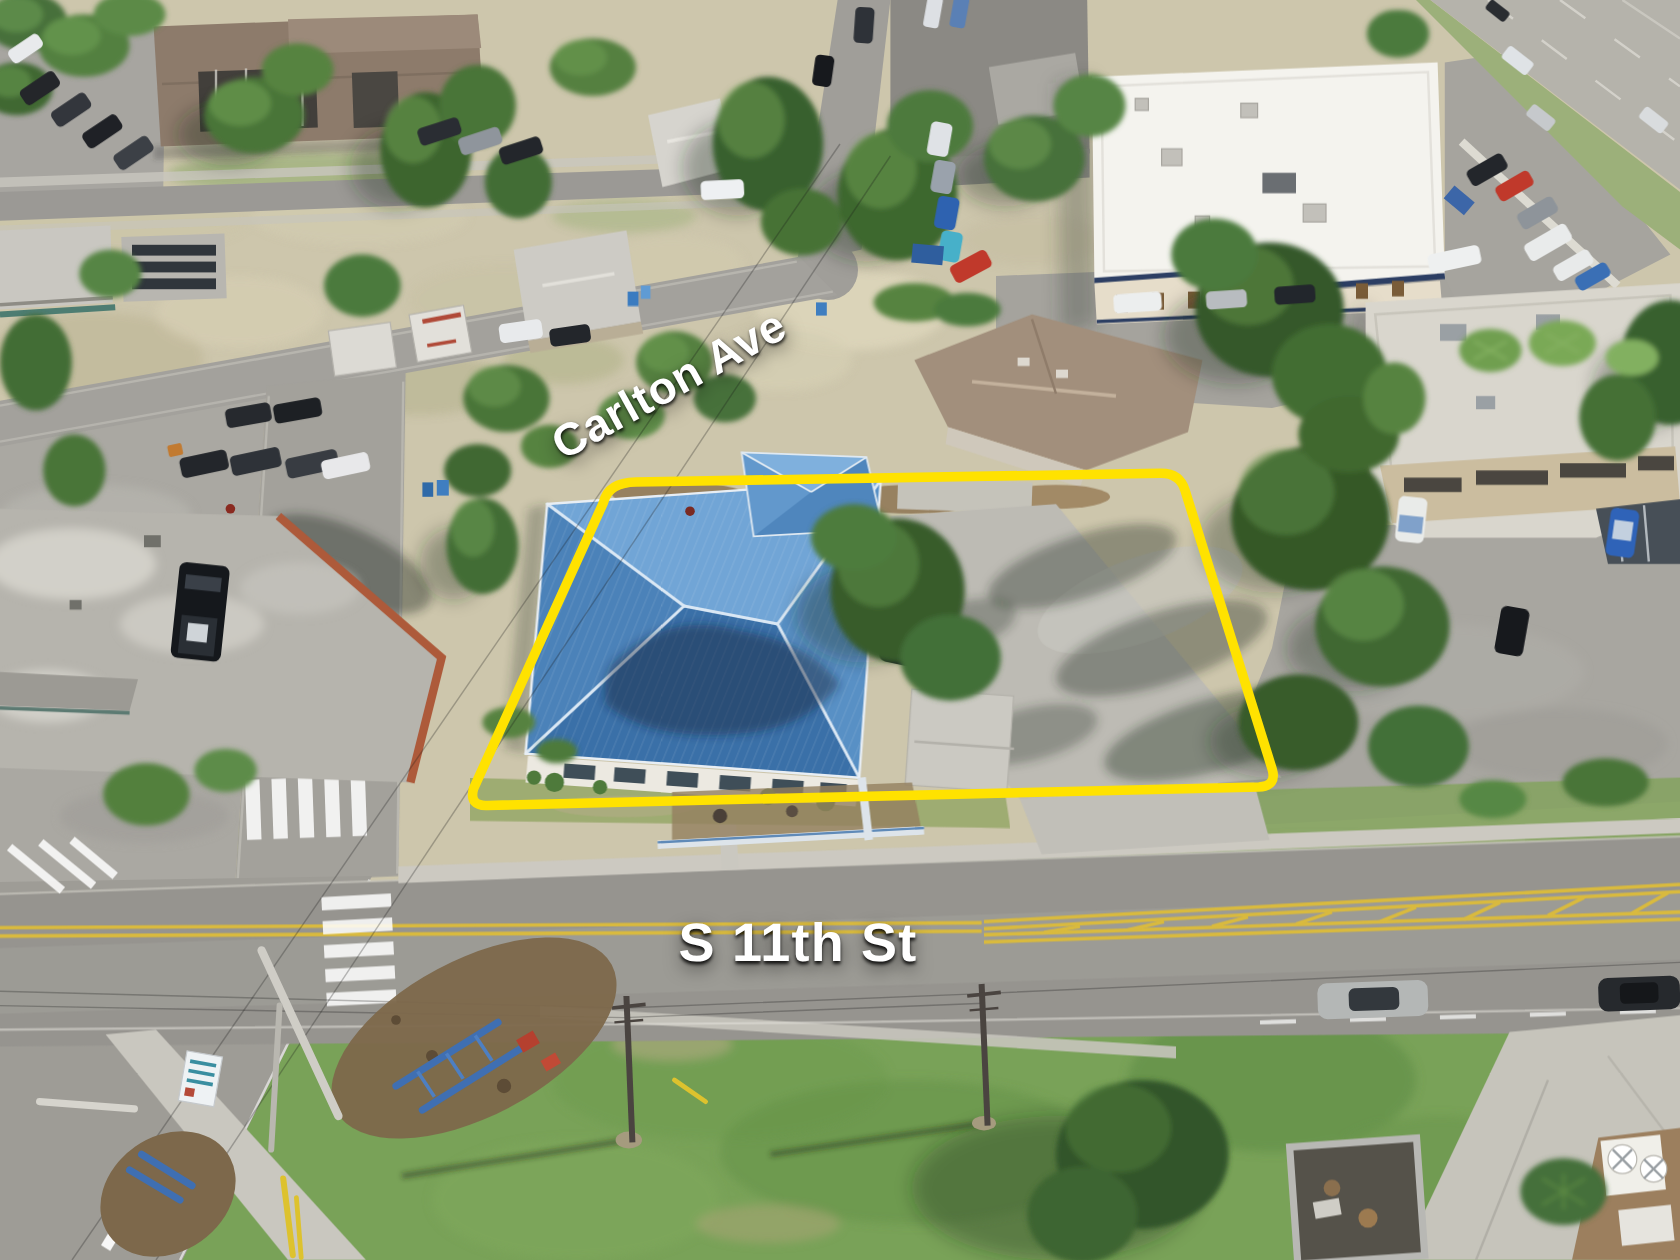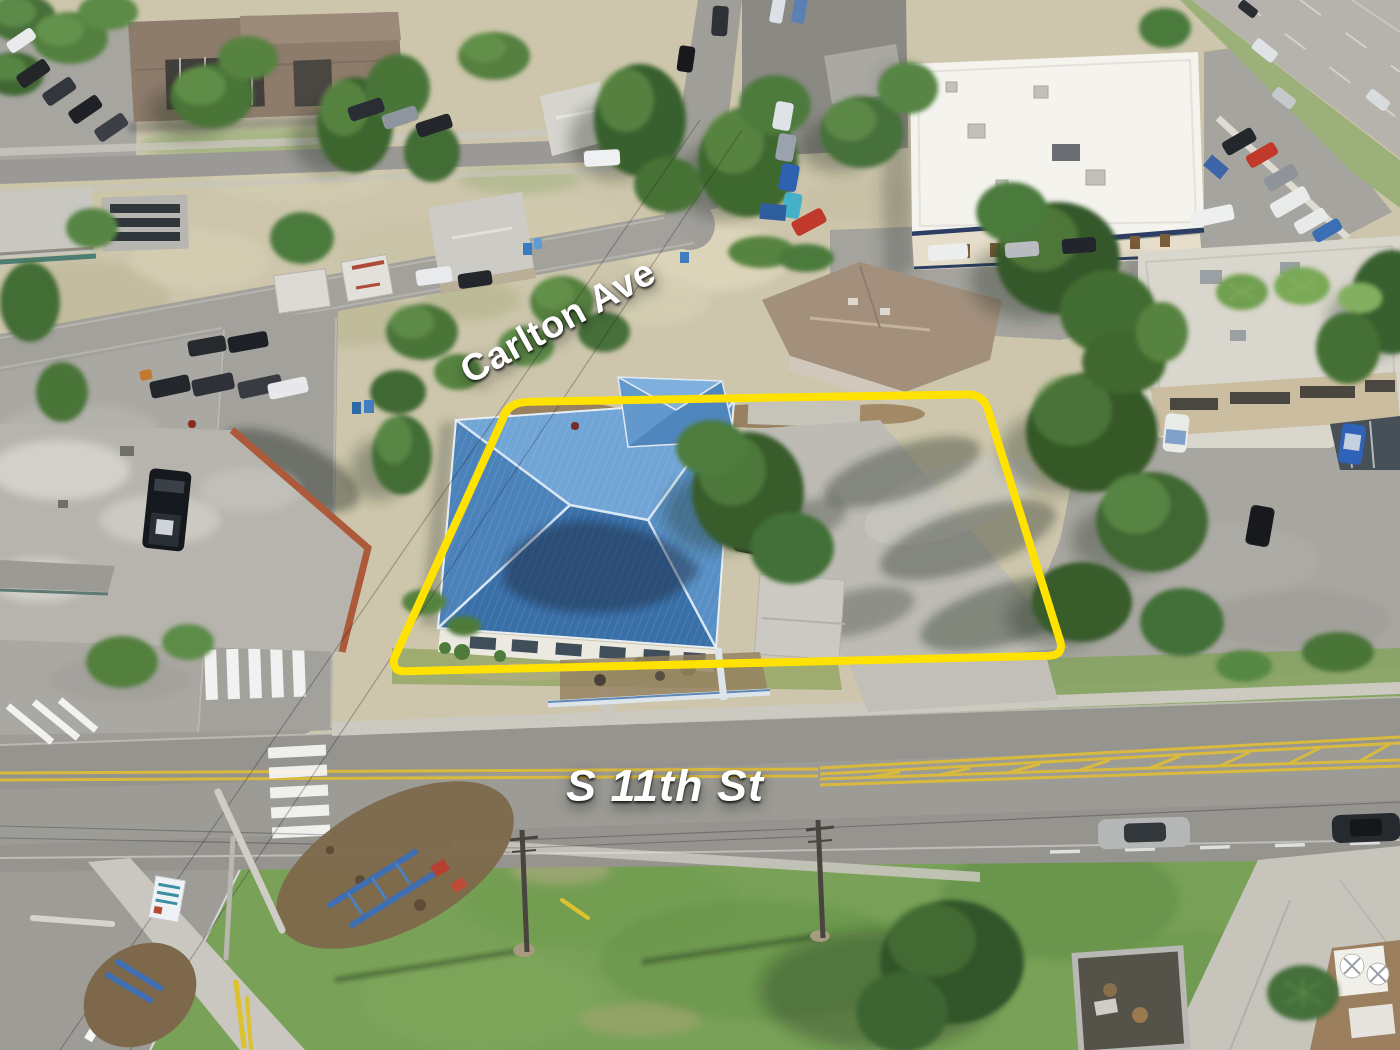--- a/index.html
+++ b/index.html
@@ -2,21 +2,21 @@
 <html style="--boundary-yellow: #ffe200; --label-text: #ffffff; --roof-blue: #4b82b9; --grass: #79a258; --asphalt: #96948f; --scrub: #cdc6ac; --concrete: #cac8c0;"><head>
 <meta charset="utf-8">
 <style>
   html,body{margin:0;padding:0;background:#222;}
   #stage{position:relative;width:1400px;height:1050px;overflow:hidden;background:#cdc6ac;font-family:"Liberation Sans",sans-serif;}
   #stage svg{position:absolute;left:0;top:0;}
   .street-label{position:absolute;font-family:"Liberation Sans",sans-serif;font-weight:700;
     color:var(--label-text,#ffffff);white-space:nowrap;transform-origin:center;
     text-shadow:0 2px 3px rgba(0,0,0,.85),0 6px 14px rgba(0,0,0,.55);}
   #label-carlton{left:418px;top:300px;width:280px;text-align:center;font-size:38px;transform:rotate(-29deg);letter-spacing:.5px;}
-  #label-s11th{left:515px;top:760px;width:300px;text-align:center;font-size:45px;letter-spacing:1px;font-style:italic;}
+  #label-s11th{left:515px;top:760px;width:300px;text-align:center;font-size:45px;letter-spacing:1px;}
 </style>
 </head>
 <body>
 
 <div id="stage">
 <svg width="1400" height="1050" viewBox="0 0 1400 1050">
   <defs>
     <filter id="b2" x="-30%" y="-30%" width="160%" height="160%">
           <feGaussianBlur stdDeviation="2"></feGaussianBlur>
         </filter>

